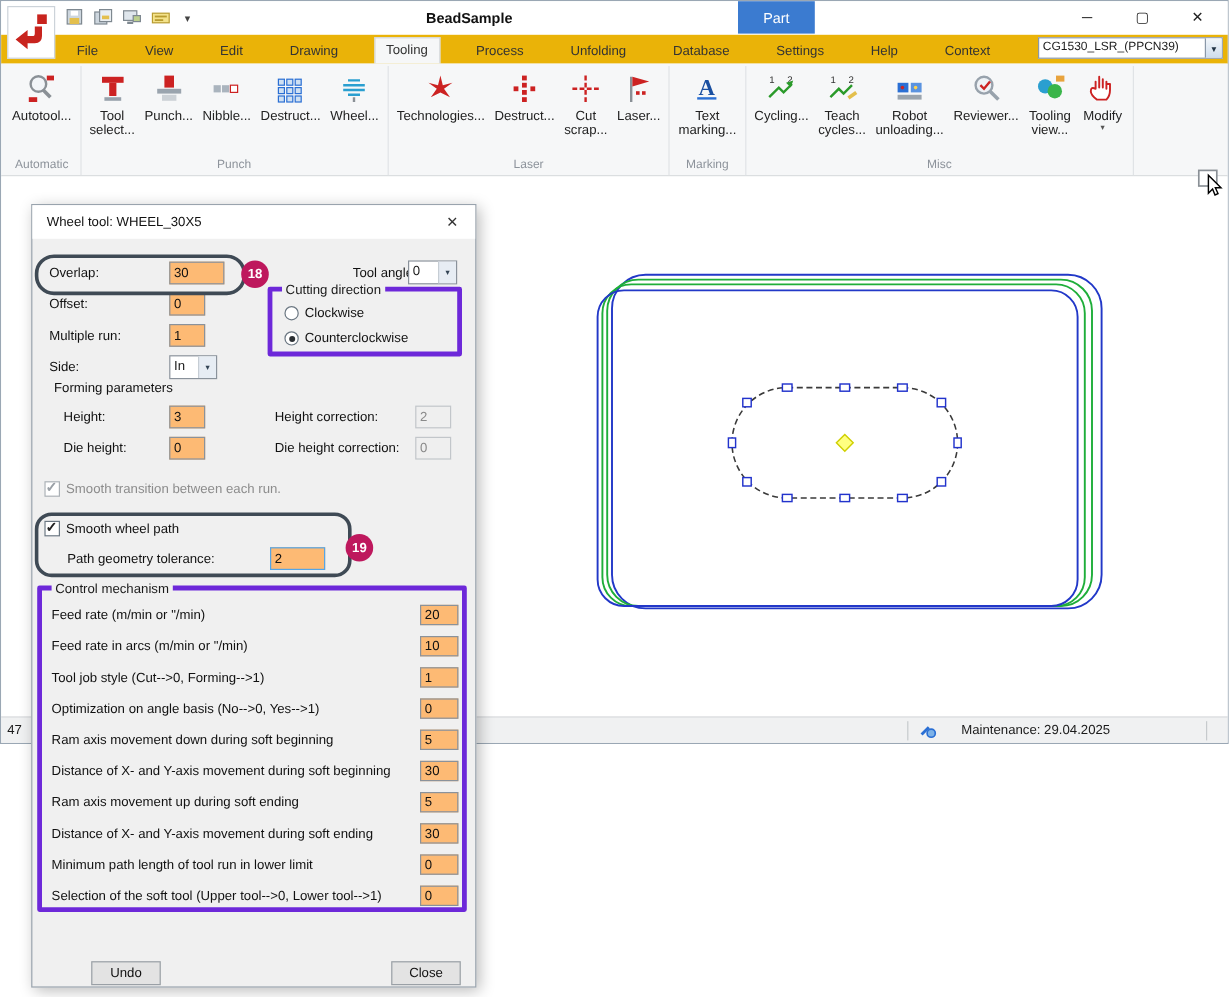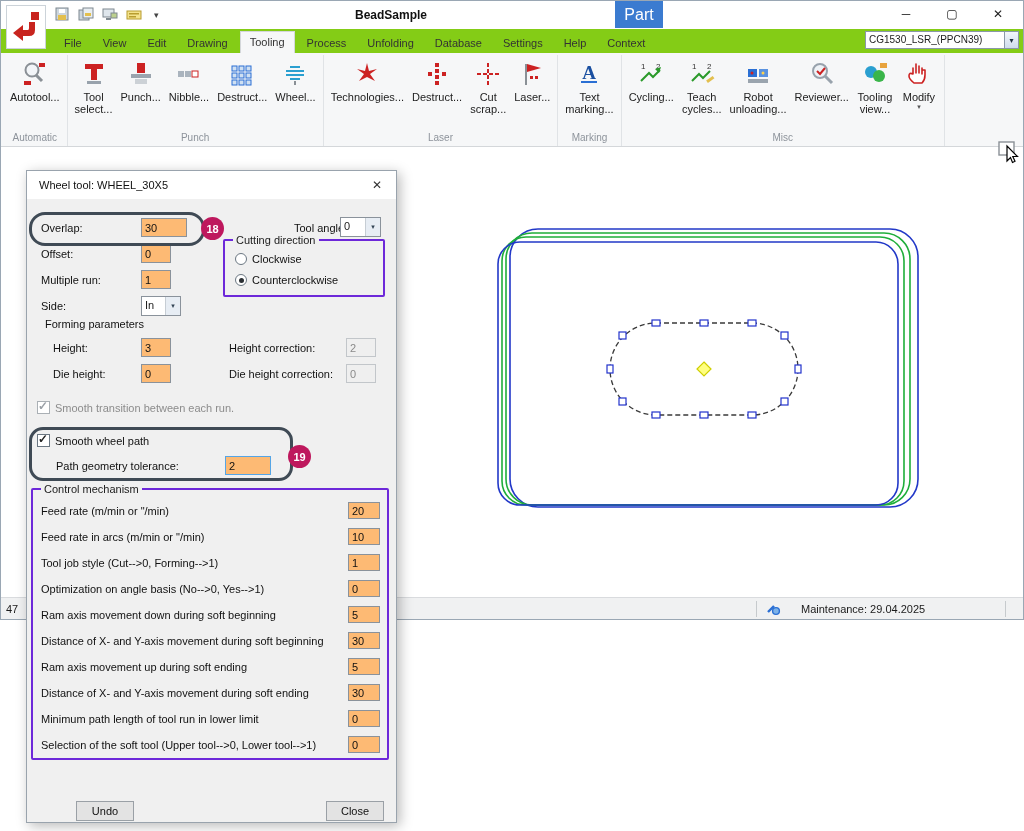--- a/index.html
+++ b/index.html
@@ -7,26 +7,26 @@
 body{font-family:"Liberation Sans",sans-serif;font-size:11px;color:#1b1b1b;background:#fff;position:relative;overflow:hidden}
 
 
 .window{position:absolute;left:0;top:0;width:1024px;height:620px;background:#fff;border:1px solid #9aa7b4}
 .titlebar{position:absolute;left:0;top:0;width:100%;height:28px;background:#fff}
 .applogo{position:absolute;left:5px;top:4px;width:40px;height:44px;border:1px solid #ccd3d9;background:#fff;display:flex;align-items:center;justify-content:center;z-index:4}
 .qat{position:absolute;left:54px;top:6px;display:flex;gap:8px;align-items:center}
 .qat .qicon{display:flex;align-items:center}
 .qat .qarrow{font-size:9px;color:#444;margin-left:4px}
 .apptitle{position:absolute;left:300px;top:7px;width:180px;text-align:center;font-weight:bold;font-size:12px;color:#111}
-.parttab{position:absolute;left:614px;top:0;width:48px;height:27px;background:#3b7bd0;color:#fff;display:flex;align-items:center;justify-content:center;font-size:16px}
+.parttab{position:absolute;left:614px;top:0;width:64px;height:27px;background:#3b7bd0;color:#fff;display:flex;align-items:center;justify-content:center;font-size:12px}
 .wincontrols{position:absolute;right:2px;top:0;display:flex}
 .winbtn{width:46px;height:26px;display:flex;align-items:center;justify-content:center;font-size:12px;color:#222}
 
 
-.menurow{position:absolute;left:0;top:28px;width:100%;height:24px;background:#84cc16;display:flex;align-items:flex-end;padding-left:54px;gap:3px}
+.menurow{position:absolute;left:0;top:28px;width:100%;height:24px;background:#eab308;display:flex;align-items:flex-end;padding-left:54px;gap:21px}
 .menuitem{padding:4px 9px;font-size:11px;color:#333}
 .menuitem.active{background:#f6f7f8;border:1px solid #d4d7da;border-bottom:none;padding-bottom:5px}
 .machinecombo{position:absolute;right:4px;top:30px;width:154px;height:18px;border:1px solid #8a98a8;background:#fff;display:flex;z-index:3}
 .machinecombo .cval{flex:1;font-size:10px;padding:2px 3px;white-space:nowrap;overflow:hidden}
 .machinecombo .cbtn{width:14px;border-left:1px solid #8a98a8;background:linear-gradient(#f2f6fa,#cfdded);display:flex;align-items:center;justify-content:center;font-size:8px;color:#234}
 
 
 .ribbon{position:absolute;left:0;top:52px;width:100%;height:94px;background:#f6f7f8;border-bottom:1px solid #d4d7da;display:flex;padding:2px 0 0 2px}
 .rgroup{display:flex;flex-direction:column;border-right:1px solid #e0e3e6;padding:0 3px}
 .rbtns{display:flex;align-items:flex-start;flex:1}
@@ -52,21 +52,21 @@
 .dlg-title-text{position:absolute;left:12px;top:8px;font-size:11px;color:#111}
 .dlg-close{position:absolute;right:5px;top:4px;width:28px;height:20px;display:flex;align-items:center;justify-content:center;font-size:12px;color:#333}
 .lbl{position:absolute;font-size:11px;white-space:nowrap;color:#111}
 .lbl.gray{color:#8c8c8c}
 .tb{position:absolute;height:19px;border:1px solid #8a929b;background:#fdba74;font-size:11px;font-family:inherit;padding:0 3px;color:#111}
 .tb.dis{background:#efefef;border-color:#c2c6ca;color:#8a8a8a}
 .tb.hl{border:1px solid #55a5e6}
 .sel{position:absolute;height:20px;border:1px solid #8a929b;background:#fff;display:flex;align-items:stretch}
 .sel .sval{flex:1;padding:2px 3px;font-size:11px}
 .sel .sarr{width:15px;display:flex;align-items:center;justify-content:center;font-size:7px;background:#e7edf4;border-left:1px solid #c6cdd4;color:#345}
-.gbox{position:absolute;border:2px solid #6d28d9;border-radius:2px}
+.gbox{position:absolute;border:4px solid #6d28d9;border-radius:2px}
 .gbox-legend{position:absolute;top:-7px;left:8px;background:#f0f0f0;padding:0 3px;font-size:11px;white-space:nowrap}
 .cbrow{position:absolute;display:flex;align-items:center;gap:5px}
 .cb{width:13px;height:13px;border:1px solid #6b7782;background:#fff;position:relative;flex:none}
 .cb .mark{position:absolute;left:0;top:-3px;font-size:12px;color:#222;font-weight:bold}
 .cb.dis{border-color:#aab0b5}
 .cb.dis .mark{color:#9aa0a6}
 .rdrow{position:absolute;display:flex;align-items:center;gap:5px}
 .rd{width:12px;height:12px;border:1px solid #6b7782;border-radius:50%;background:#fff;position:relative;flex:none}
 .rd.on::after{content:"";position:absolute;left:2.5px;top:2.5px;width:5px;height:5px;border-radius:50%;background:#2b2f33}
 .btn{position:absolute;width:58px;height:20px;background:#e3e3e3;border:1px solid #9aa0a6;font-size:11px;font-family:inherit;display:flex;align-items:center;justify-content:center;color:#111}

